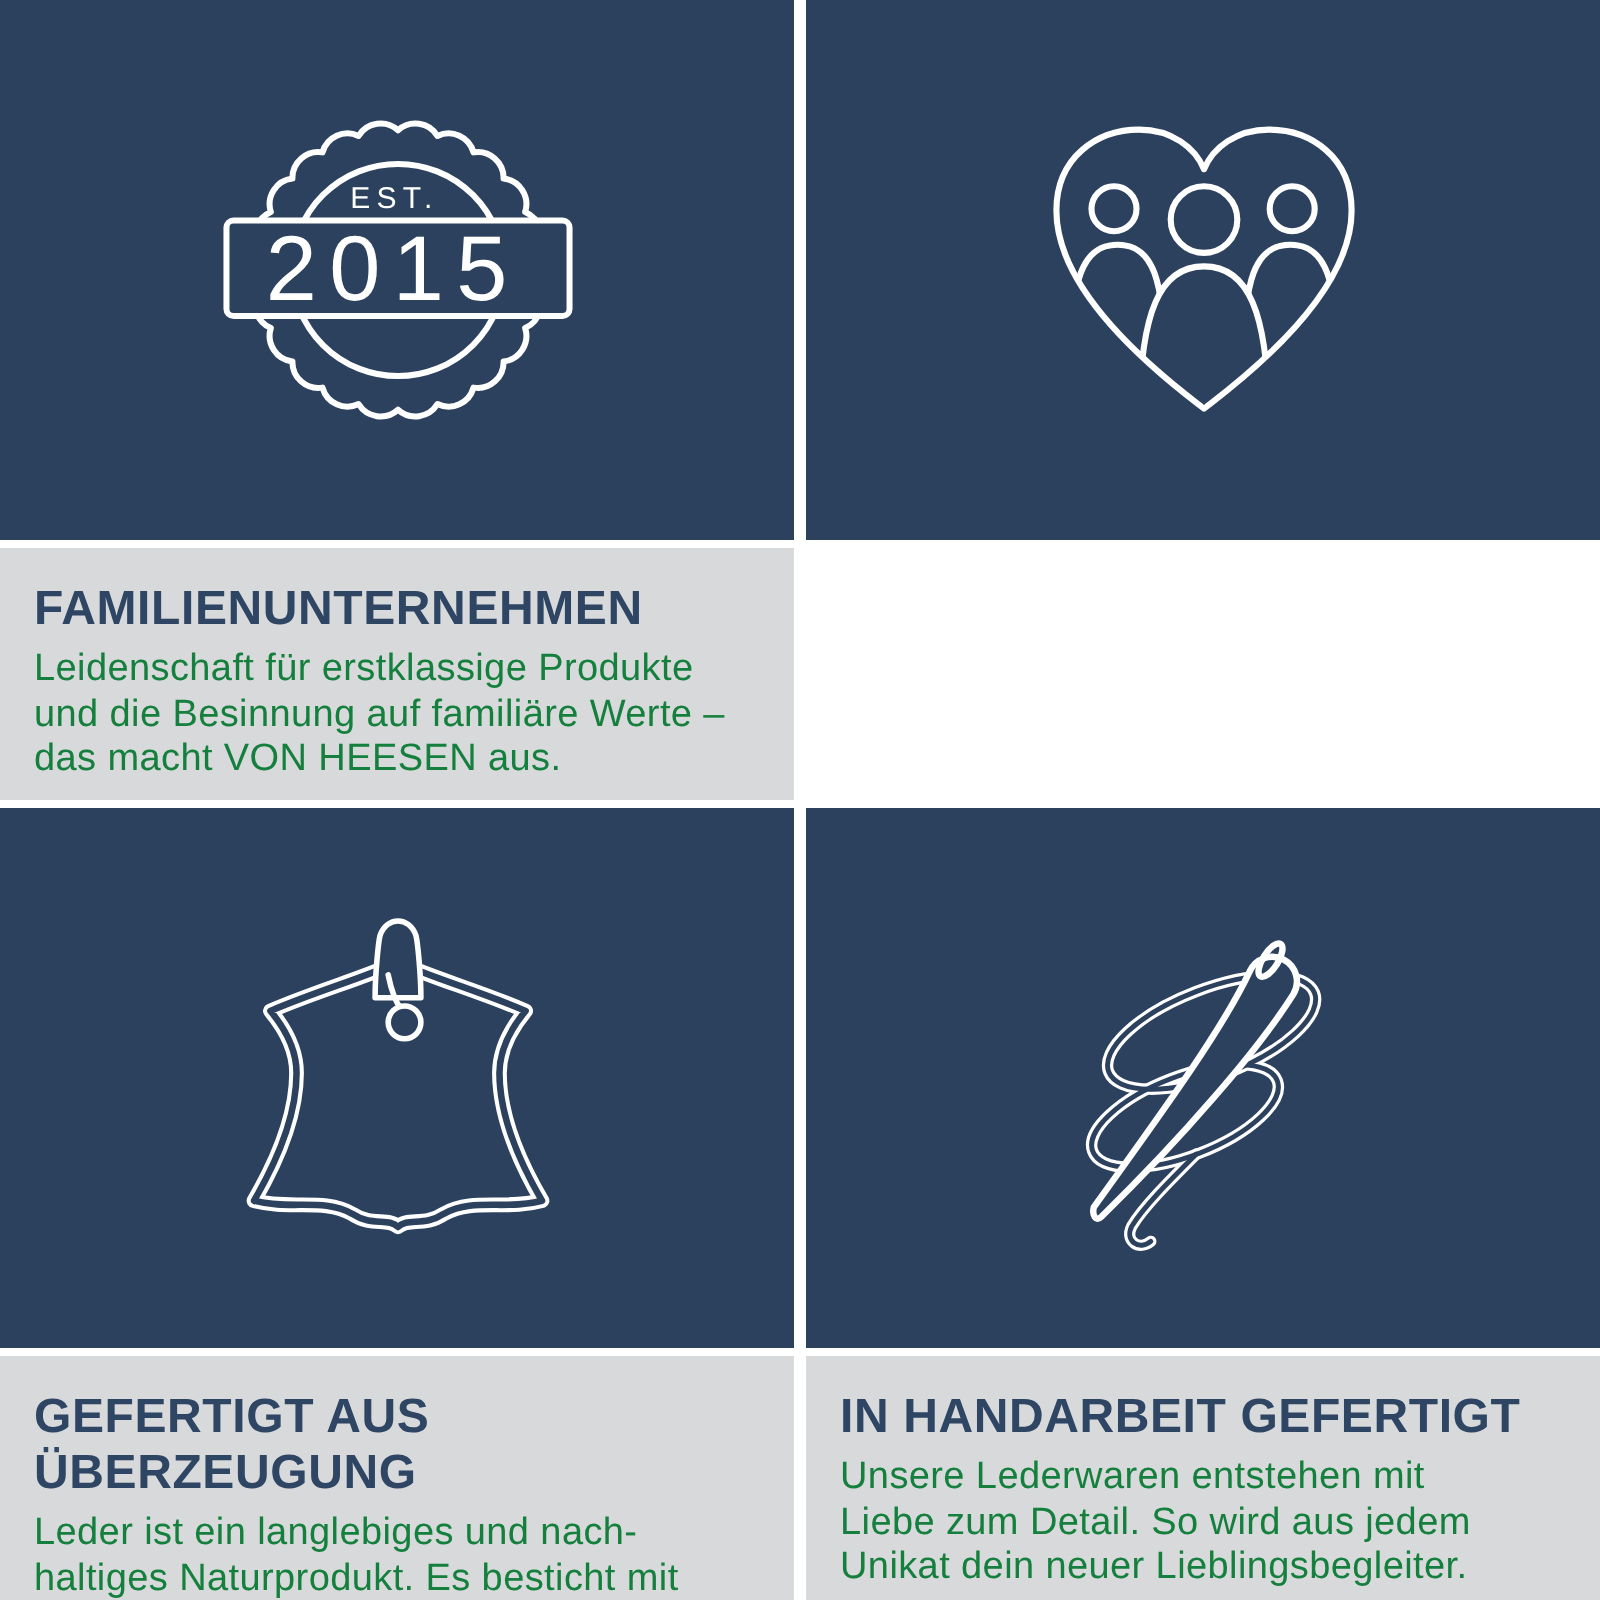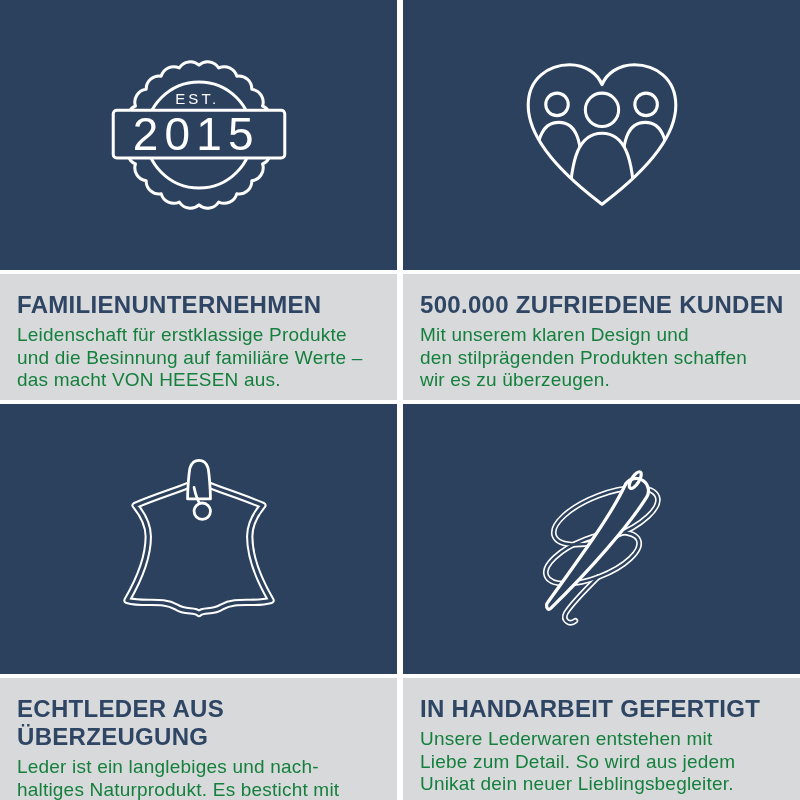--- a/index.html
+++ b/index.html
@@ -74,26 +74,20 @@
           <path class="st" d="M 26,142 C 26,96 32,76 52,76 C 72,76 78,96 78,142"></path>
           <path class="st" d="M 122,142 C 122,96 128,76 148,76 C 168,76 174,96 174,142"></path>
           <path class="st-fill" d="M 64,176 C 64,112 76,88 100,88 C 124,88 136,112 136,176 Z"></path>
           <circle cx="100" cy="62" r="18.5" class="st-fill"></circle>
           <circle cx="50" cy="56" r="12.5" class="st"></circle>
           <circle cx="149" cy="56" r="12.5" class="st"></circle>
         </g>
         <path class="st" d="M 100,167 C 90,159 18,108 18,57 C 18,27 41,12 64,12 C 82,12 95,22 100,34 C 105,22 118,12 136,12 C 159,12 182,27 182,57 C 182,108 110,159 100,167 Z"></path>
       </svg>
     </div>
-    <div class="textarea">
-      <h3 class="heading">500.000 ZUFRIEDENE KUNDEN</h3>
-      <p class="body-text">Mit unserem klaren Design und
-den stilprägenden Produkten schaffen
-wir es zu überzeugen.</p>
-    </div>
   </div>
 
   <div class="card">
     <div class="panel">
       <svg width="180" height="172" viewBox="0 0 220 210">
         <defs>
           <path id="hideP" d="M 32,64
             C 60,52 88,44 103,37
             C 106,34 114,34 117,37
             C 132,44 160,52 188,64
@@ -107,21 +101,21 @@
             C 48,88 42,76 32,64 Z"></path>
         </defs>
         <use href="#hideP" class="dbl-out"></use>
         <use href="#hideP" class="dbl-in"></use>
         <path class="st-fill" d="M 96,56 C 96,42 98,22 99,18 C 103,6 117,6 121,18 C 122,22 124,42 124,56 Z"></path>
         <path class="st" d="M 104,42 C 106,52 108,58 112,63" stroke-width="2.6"></path>
         <circle cx="114" cy="71" r="10" class="st-fill"></circle>
       </svg>
     </div>
     <div class="textarea">
-      <h3 class="heading">ECHTLEDER AUS ÜBERZEUGUNG</h3>
+      <h3 class="heading">GEFERTIGT AUS ÜBERZEUGUNG</h3>
       <p class="body-text">Leder ist ein langlebiges und nach-
 haltiges Naturprodukt. Es besticht mit
 neuer individuellen Charakter.</p>
     </div>
   </div>
 
   <div class="card">
     <div class="panel">
       <svg width="190" height="190" viewBox="0 0 200 200">
         <g>

